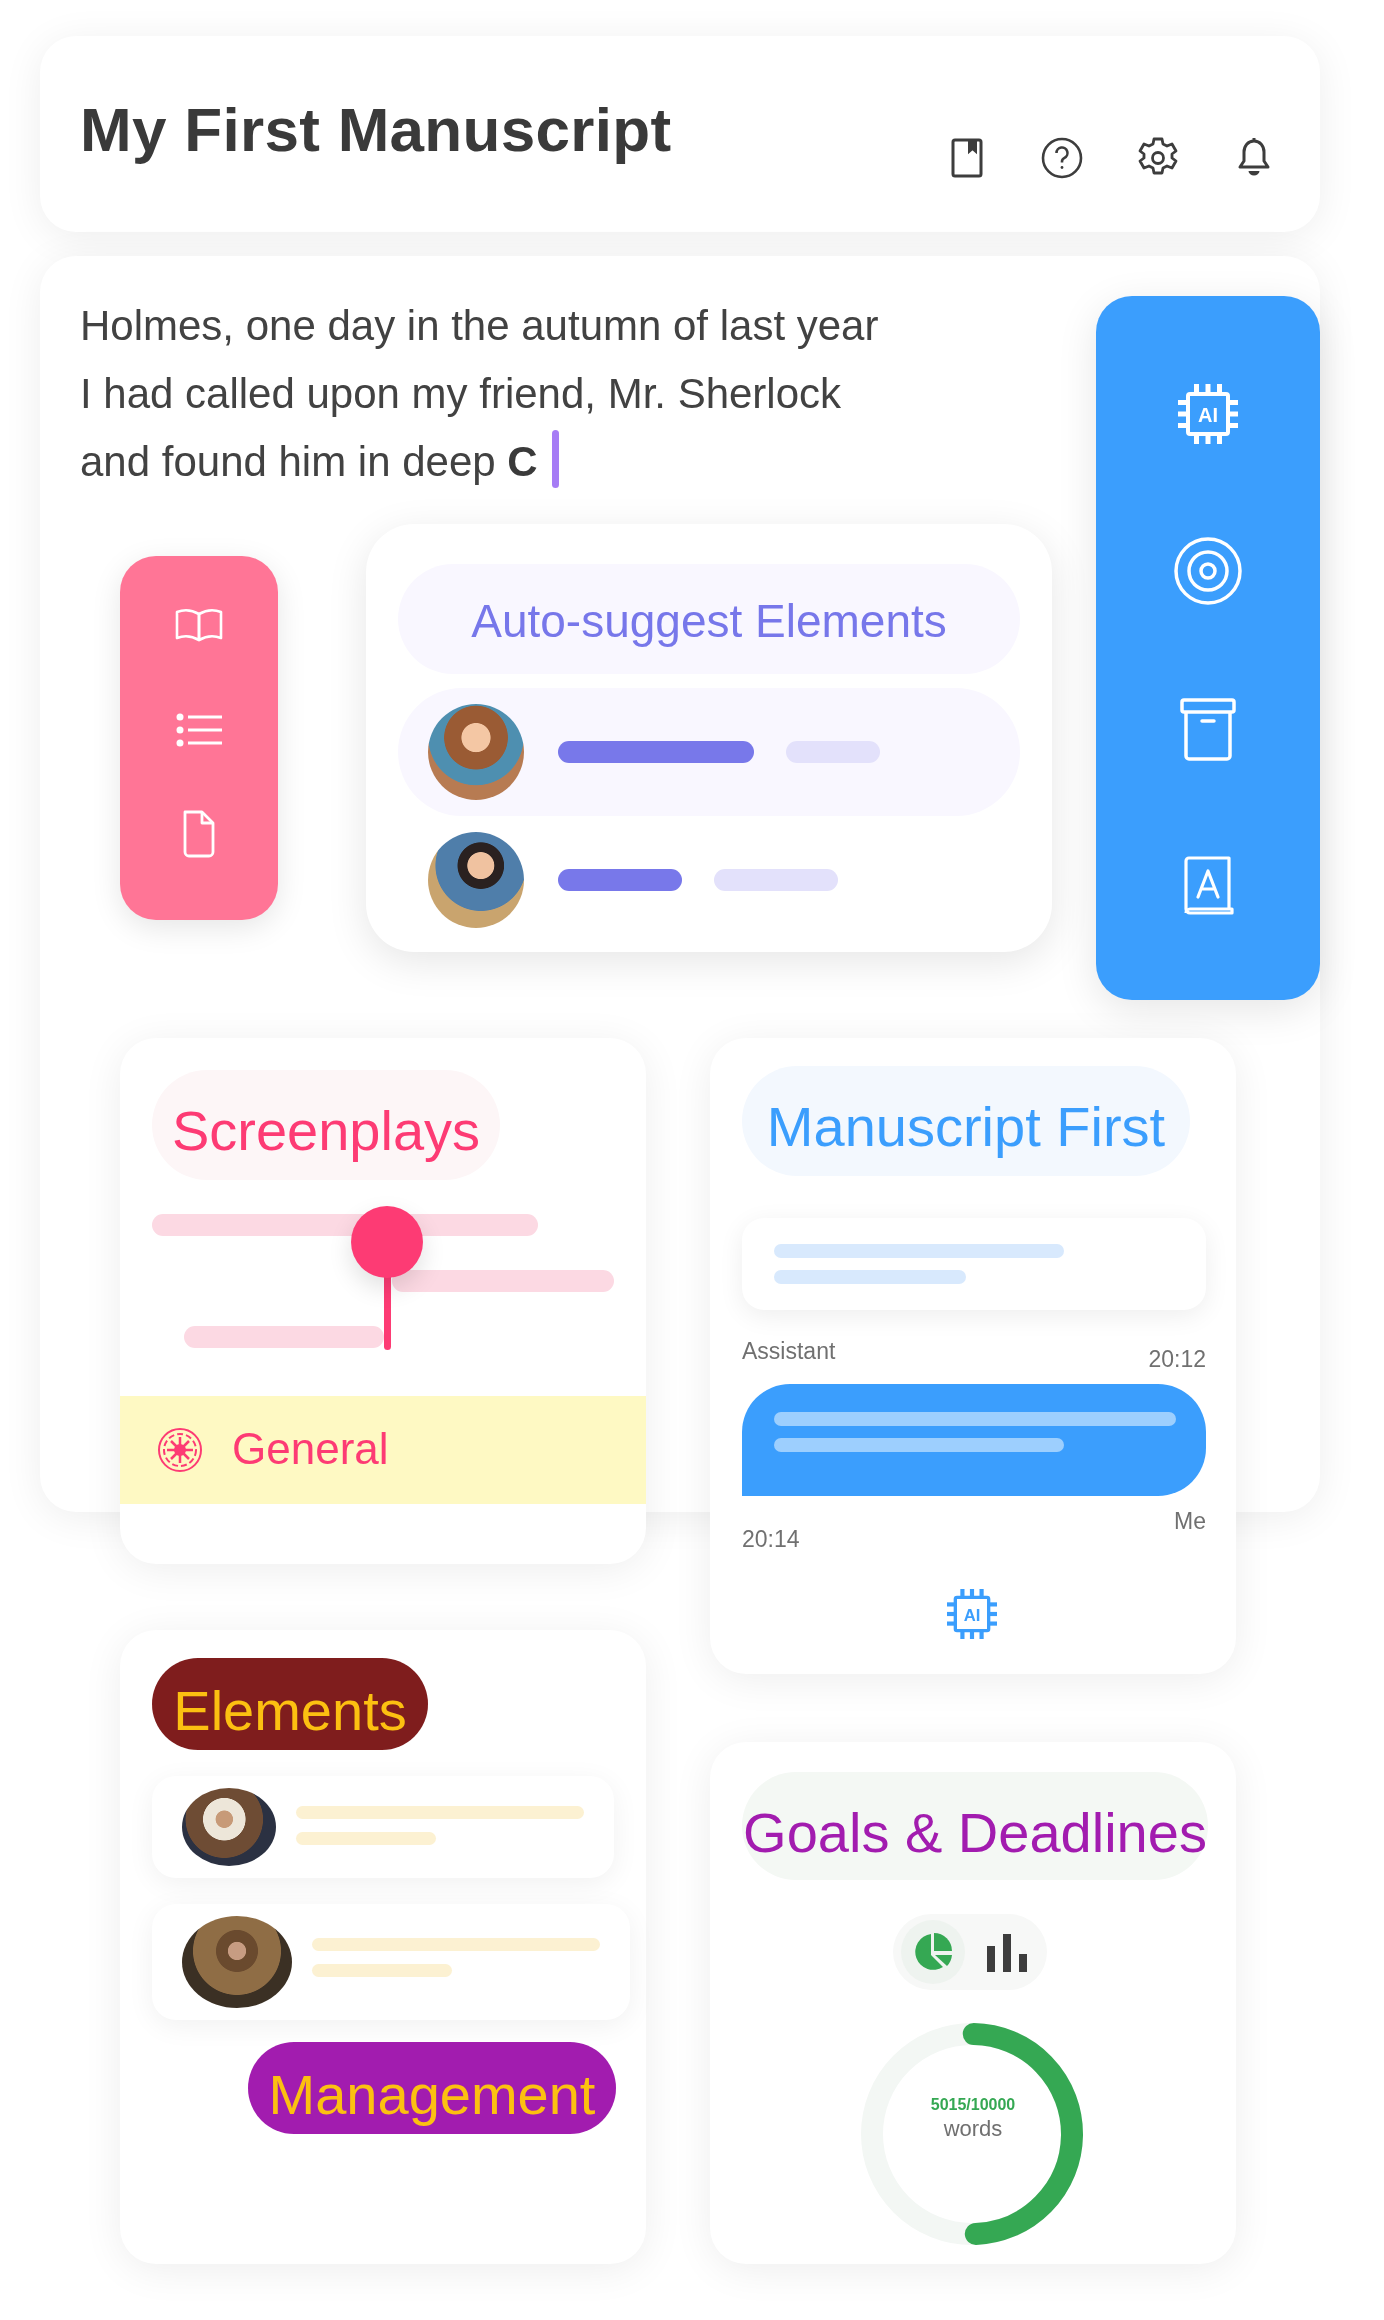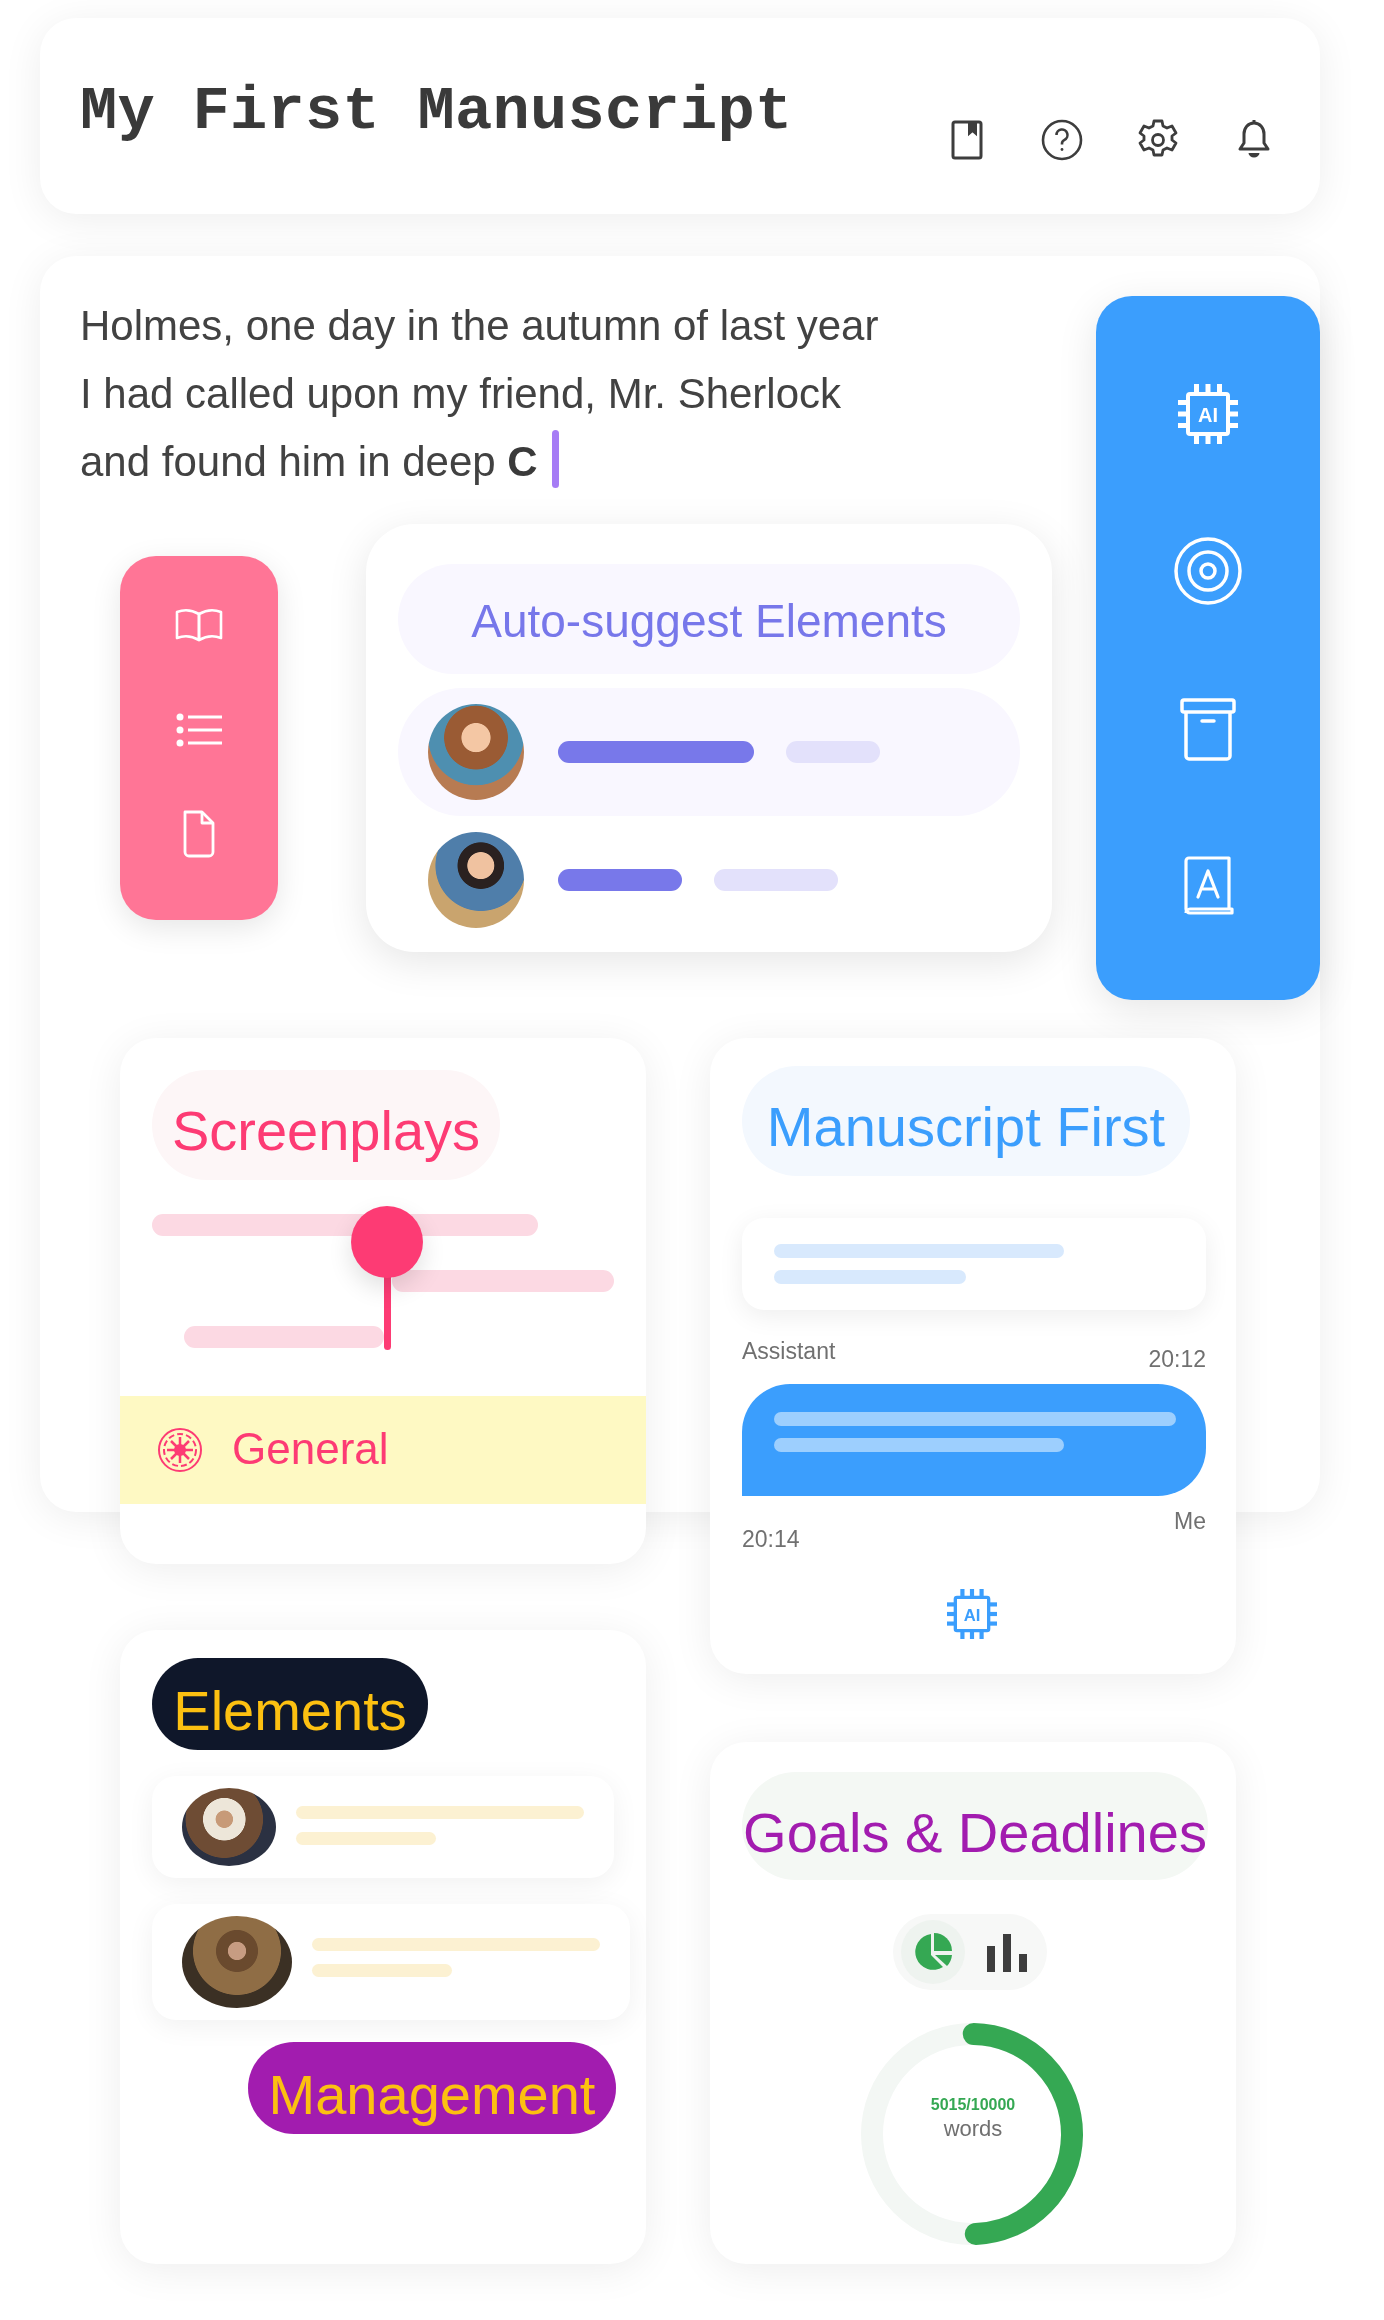--- a/index.html
+++ b/index.html
@@ -2,21 +2,21 @@
 <html><head>
 <meta charset="utf-8">
 <style>
   * { box-sizing: border-box; margin: 0; padding: 0; }
   html, body { width: 1384px; height: 2320px; background: #ffffff; overflow: hidden; }
   body { position: relative; font-family: "Liberation Sans", "DejaVu Sans", sans-serif; color: #3d3d3d; }
   .abs { position: absolute; }
   .card { position: absolute; background: #fff; border-radius: 36px; box-shadow: 0 6px 40px rgba(0,0,0,0.07); }
 
   
-  #header { left: 40px; top: 18px; width: 1280px; height: 196px; font-family: Liberation Mono, monospace; }
+  #header { left: 40px; top: 36px; width: 1280px; height: 196px; }
   #title { position: absolute; left: 40px; top: 58px; font-size: 62px; font-weight: bold; color: #3a3a3a; letter-spacing: 0.3px; }
   .hicon { position: absolute; top: 100px; width: 44px; height: 44px; cursor: pointer; }
   .hicon svg { width: 44px; height: 44px; }
 
   
   #editor { left: 40px; top: 256px; width: 1280px; height: 1256px; }
   #editor-text { position: absolute; left: 40px; top: 36px; width: 980px; font-size: 42px; line-height: 68px; color: #424242; }
   #editor-text b { font-weight: bold; color: #3a3a3a; }
   #cursor { display: inline-block; width: 7px; height: 58px; background: #a67cf5; border-radius: 4px; vertical-align: -12px; margin-left: 14px; }
 
@@ -234,21 +234,21 @@
       <rect x="6" y="22" width="9" height="5"></rect>
       <rect x="6" y="33.5" width="9" height="5"></rect>
       <rect x="6" y="45" width="9" height="5"></rect>
       <rect x="57" y="22" width="9" height="5"></rect>
       <rect x="57" y="33.5" width="9" height="5"></rect>
       <rect x="57" y="45" width="9" height="5"></rect>
     </svg>
 </div>
 
 <div id="elem-card" class="card">
-  <div class="pill" style="left:32px;top:28px;width:276px;height:92px;background:#0f172a">
+  <div class="pill" style="left:32px;top:28px;width:276px;height:92px;background:#7f1d1d">
     <div style="position:absolute;left:0;width:100%;top:20px;color:#fcc011">Elements</div>
   </div>
   <div class="elem-row" style="left:32px;top:146px;width:462px;height:102px">
     <div class="avatar" style="left:30px;top:12px;width:94px;height:78px;background:radial-gradient(circle at 45% 40%,#c79a78 0 12%,#ede6d9 13% 30%,#6e4c34 31% 55%,#2b3142 56%);"></div>
     <div class="bar" style="left:144px;top:30px;width:288px;height:13px;background:#fcf1d2"></div>
     <div class="bar" style="left:144px;top:56px;width:140px;height:13px;background:#fcf1d2"></div>
   </div>
   <div class="elem-row" style="left:32px;top:274px;width:478px;height:116px">
     <div class="avatar" style="left:30px;top:12px;width:110px;height:92px;background:radial-gradient(circle at 50% 38%,#c79c82 0 11%,#6a4a2e 12% 26%,#8f6d45 27% 55%,#3b3024 56%);"></div>
     <div class="bar" style="left:160px;top:34px;width:288px;height:13px;background:#fcf1d2"></div>

